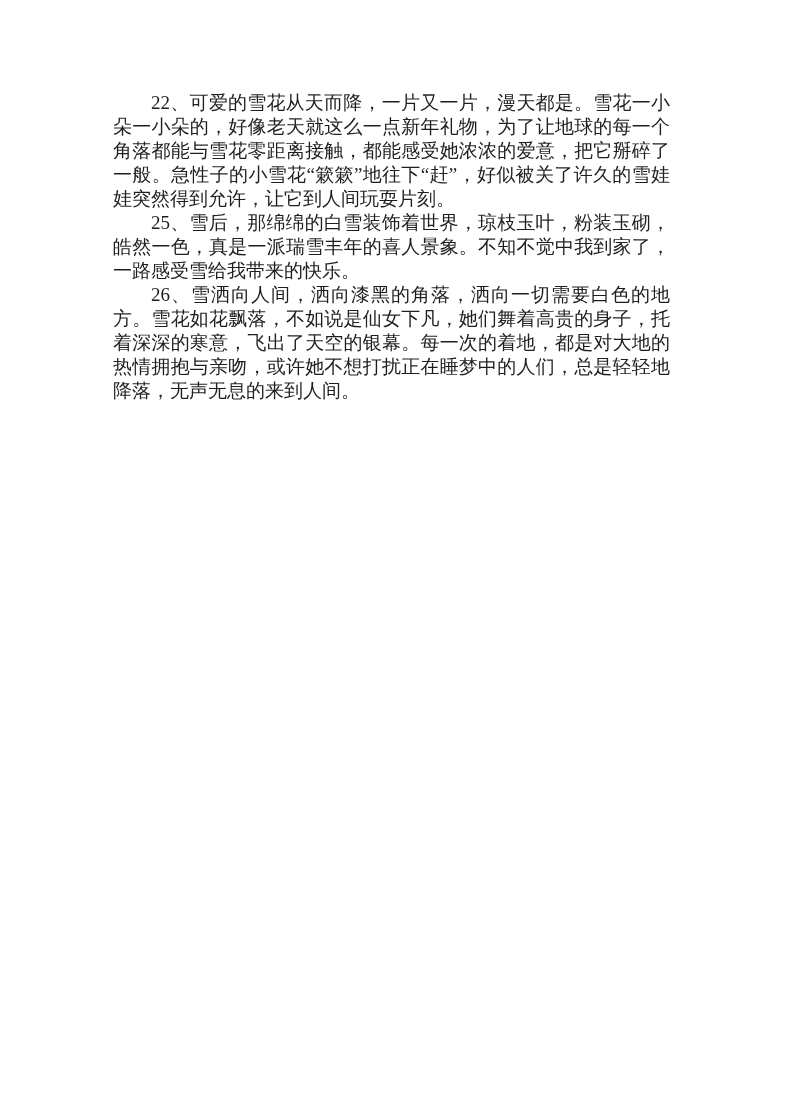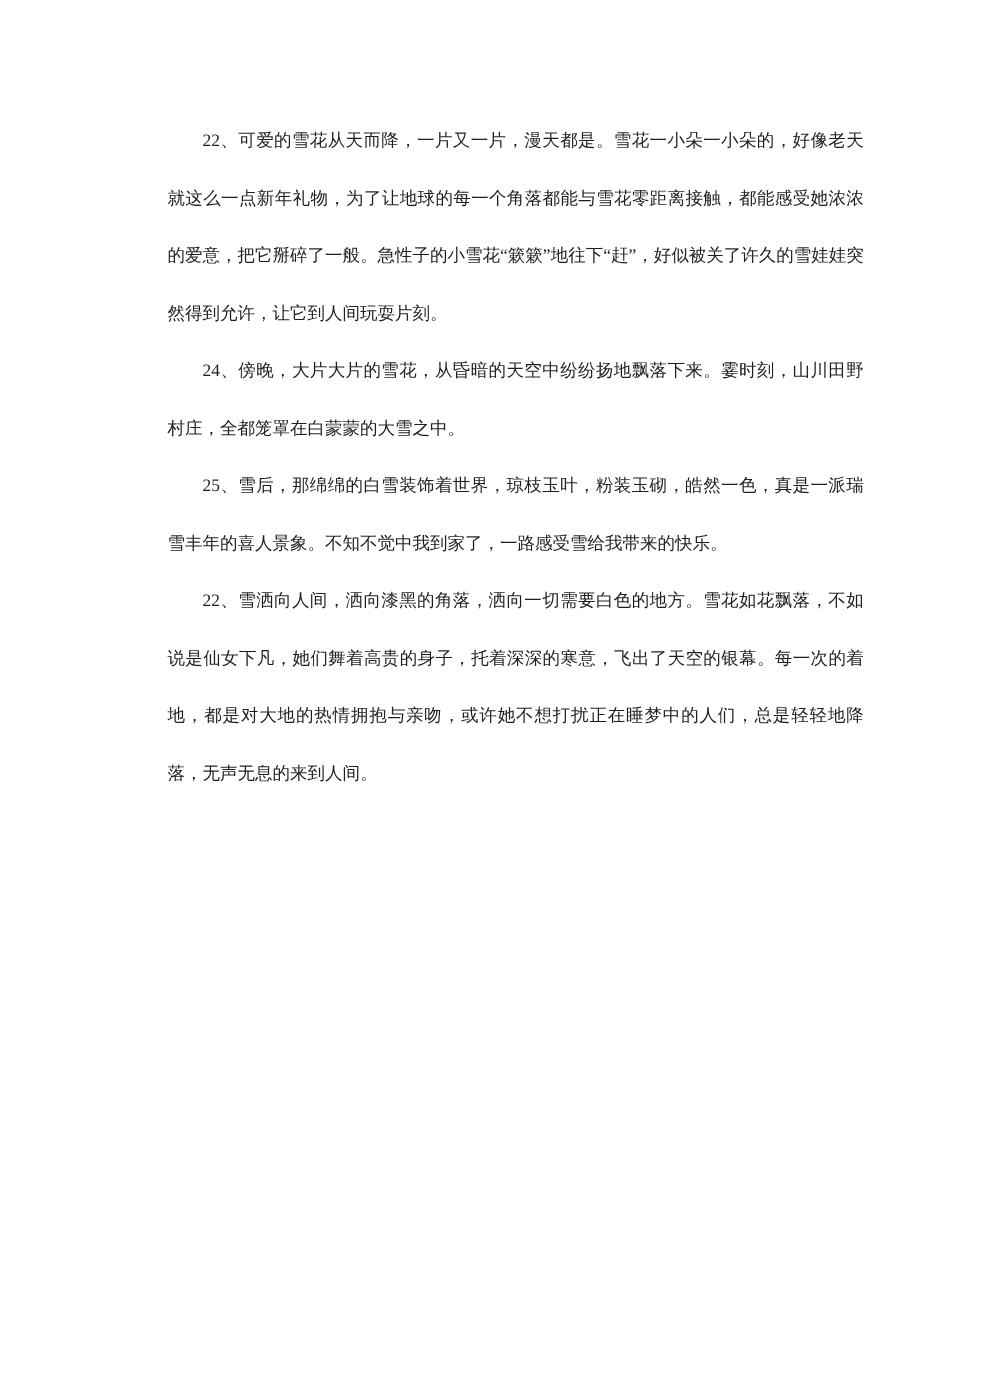--- a/index.html
+++ b/index.html
@@ -13,40 +13,39 @@
     }
     .page {
       position: relative;
       width: 792px;
       height: 1120px;
       background: #ffffff;
       overflow: hidden;
     }
     .content {
       position: absolute;
-      left: 134px;
+      left: 113px;
       top: 91px;
       width: 557px;
       font-family: "Liberation Serif", "DejaVu Serif", serif;
-      font-size: 14px;
-      line-height: 46px;
+      font-size: 19px;
+      line-height: 24px;
       color: #1e1e1e;
       text-align: justify;
     }
     .content p {
       margin: 0;
       padding: 0;
       text-indent: 2em;
       text-justify: inter-ideograph;
       word-break: break-all;
     }
   </style>
 </head>
 <body>
 
 <div class="page">
   <div class="content">
     <p>22、可爱的雪花从天而降，一片又一片，漫天都是。雪花一小朵一小朵的，好像老天就这么一点新年礼物，为了让地球的每一个角落都能与雪花零距离接触，都能感受她浓浓的爱意，把它掰碎了一般。急性子的小雪花“簌簌”地往下“赶”，好似被关了许久的雪娃娃突然得到允许，让它到人间玩耍片刻。</p>
-    <p>24、傍晚，大片大片的雪花，从昏暗的天空中纷纷扬地飘落下来。霎时刻，山川田野村庄，全都笼罩在白蒙蒙的大雪之中。</p>
     <p>25、雪后，那绵绵的白雪装饰着世界，琼枝玉叶，粉装玉砌，皓然一色，真是一派瑞雪丰年的喜人景象。不知不觉中我到家了，一路感受雪给我带来的快乐。</p>
-    <p>22、雪洒向人间，洒向漆黑的角落，洒向一切需要白色的地方。雪花如花飘落，不如说是仙女下凡，她们舞着高贵的身子，托着深深的寒意，飞出了天空的银幕。每一次的着地，都是对大地的热情拥抱与亲吻，或许她不想打扰正在睡梦中的人们，总是轻轻地降落，无声无息的来到人间。</p>
+    <p>26、雪洒向人间，洒向漆黑的角落，洒向一切需要白色的地方。雪花如花飘落，不如说是仙女下凡，她们舞着高贵的身子，托着深深的寒意，飞出了天空的银幕。每一次的着地，都是对大地的热情拥抱与亲吻，或许她不想打扰正在睡梦中的人们，总是轻轻地降落，无声无息的来到人间。</p>
   </div>
 </div>
 
 </body></html>

